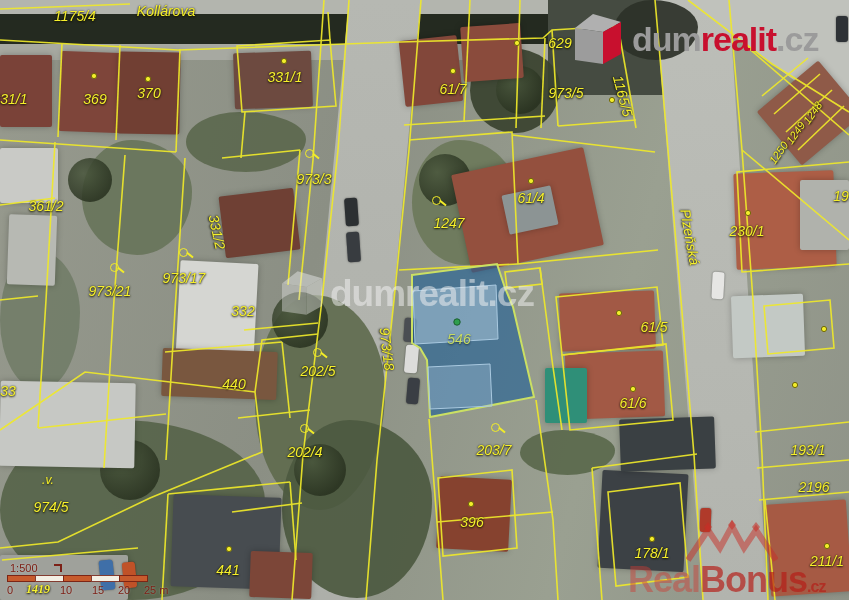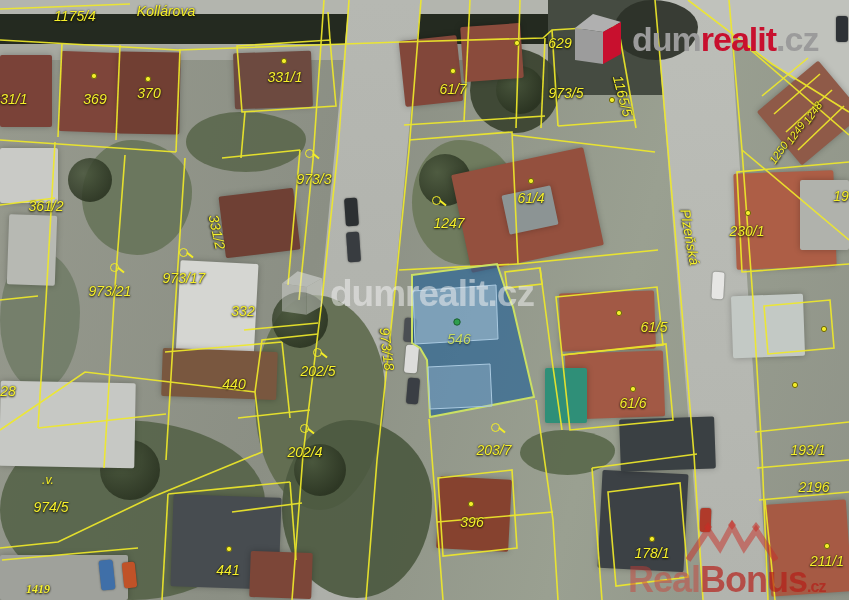--- a/index.html
+++ b/index.html
@@ -250,21 +250,21 @@
   <div class="lb sm" style="left:813px;top:113px;transform:translate(-50%,-50%) rotate(-55deg);">1248</div>
   <div class="lb sm" style="left:796px;top:133px;transform:translate(-50%,-50%) rotate(-55deg);">1249</div>
   <div class="lb sm" style="left:779px;top:153px;transform:translate(-50%,-50%) rotate(-55deg);">1250</div>
   <div class="lb" style="left:387px;top:349px;transform:translate(-50%,-50%) rotate(83deg);">973/18</div>
   <div class="lb hl" style="left:459px;top:339px;">546</div>
   <div class="lb" style="left:318px;top:371px;">202/5</div>
   <div class="lb" style="left:654px;top:327px;">61/5</div>
   <div class="lb" style="left:633px;top:403px;">61/6</div>
   <div class="lb" style="left:243px;top:311px;">332</div>
   <div class="lb" style="left:234px;top:384px;">440</div>
-  <div class="lb" style="left:8px;top:391px;">28</div>
+  <div class="lb" style="left:8px;top:391px;">33</div>
   <div class="lb" style="left:305px;top:452px;">202/4</div>
   <div class="lb" style="left:494px;top:450px;">203/7</div>
   <div class="lb" style="left:51px;top:507px;">974/5</div>
   <div class="lb" style="left:228px;top:570px;">441</div>
   <div class="lb" style="left:472px;top:522px;">396</div>
   <div class="lb" style="left:652px;top:553px;">178/1</div>
   <div class="lb" style="left:814px;top:487px;">2196</div>
   <div class="lb" style="left:808px;top:450px;">193/1</div>
   <div class="lb" style="left:827px;top:561px;">211/1</div>
   <div class="lb big" style="left:38px;top:589px;">1419</div>
@@ -290,14 +290,30 @@
   <div id="wm-rb">
     <svg class="crown" width="92" height="42" viewBox="0 0 92 42">
       <path d="M2,40 L22,10 L34,28 L46,6 L58,28 L70,10 L90,40" stroke="rgba(200,45,38,.5)" stroke-width="6" fill="none"></path>
       <polygon points="22,2 26,7 22,12 18,7" fill="rgba(200,45,38,.55)"></polygon>
       <polygon points="46,0 50,5 46,10 42,5" fill="rgba(200,45,38,.55)"></polygon>
       <polygon points="70,2 74,7 70,12 66,7" fill="rgba(200,45,38,.55)"></polygon>
     </svg>
     <span class="words"><span class="w1">Real</span><span class="w2">Bonus</span><span class="w3">.cz</span></span>
   </div>
 
+  <div id="scalebar">
+    <span class="ratio">1:500</span>
+    <span class="brk"></span>
+    <div class="bar">
+      <span class="seg" style="background:#c75b2d;"></span>
+      <span class="seg" style="background:#f3efe4;"></span>
+      <span class="seg" style="background:#c75b2d;"></span>
+      <span class="seg" style="background:#f3efe4;"></span>
+      <span class="seg" style="background:#c75b2d;"></span>
+    </div>
+    <span class="tick" style="left:1px;">0</span>
+    <span class="tick" style="left:54px;">10</span>
+    <span class="tick" style="left:86px;">15</span>
+    <span class="tick" style="left:112px;">20</span>
+    <span class="tick" style="left:138px;">25 m</span>
+  </div>
 
 </div>
 
 </body></html>

